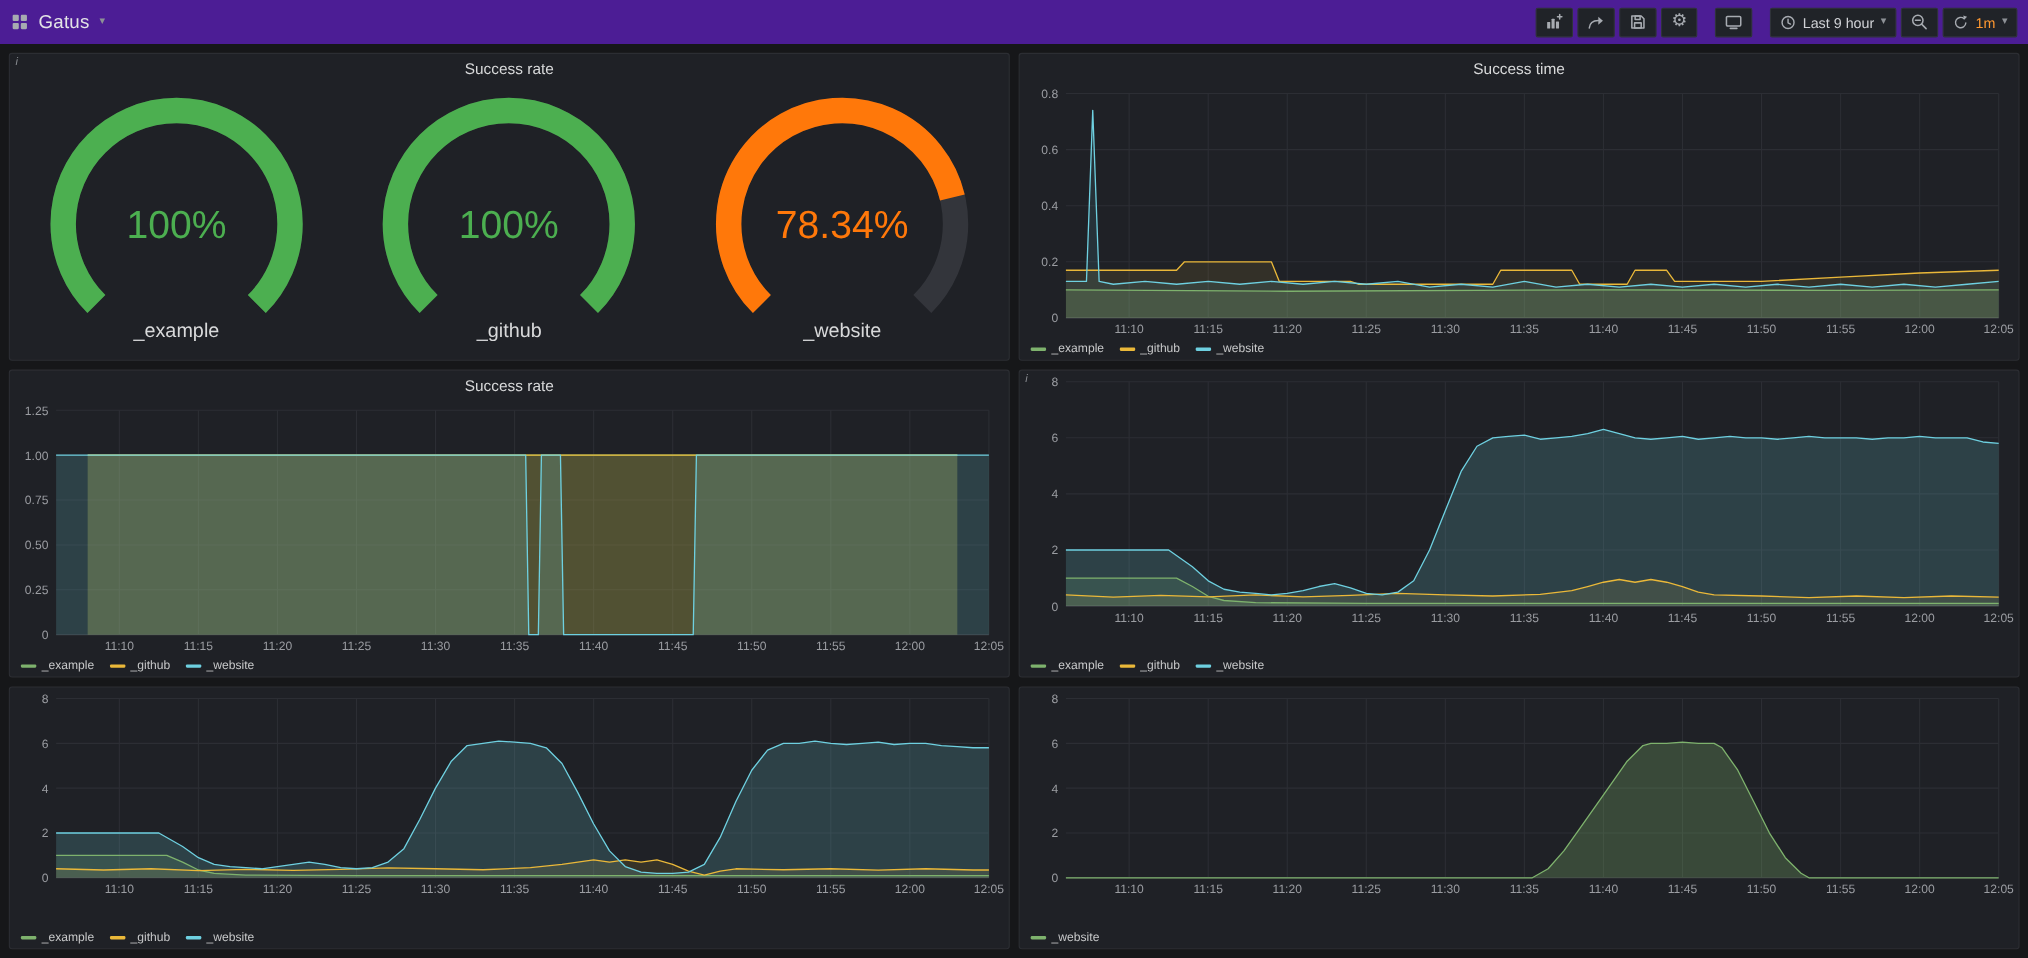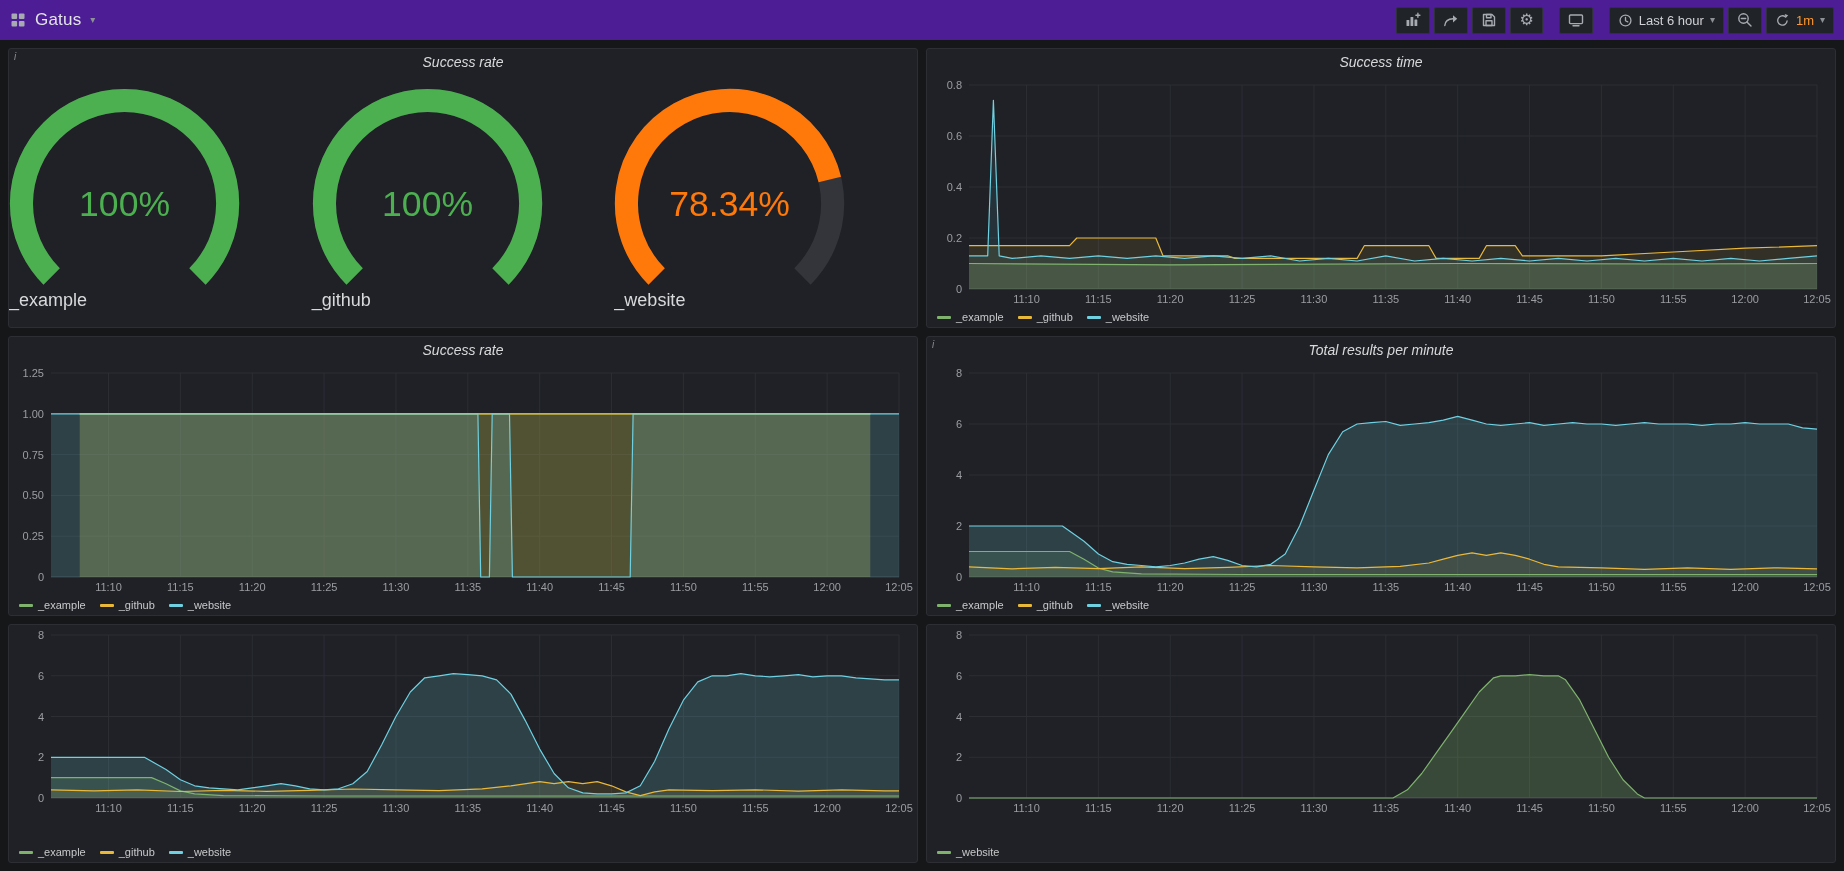--- a/index.html
+++ b/index.html
@@ -53,33 +53,33 @@
     overflow: hidden;
   }
   .panel-info {
     position: absolute; top: 0; left: 0;
     width: 15px; height: 15px;
     color: #8a8d92; font-size: 10px; font-style: italic;
     display: flex; align-items: flex-start; justify-content: flex-start;
     padding: 2px 0 0 5px; cursor: pointer; z-index: 2;
   }
   .panel-header { height: 26px; display: flex; align-items: center; justify-content: center; cursor: pointer; flex: none; }
-  .panel-title { color: #d8d9da; font-size: 14px; font-weight: 500; font-style: italic; }
+  .panel-title { color: #d8d9da; font-size: 14px; font-weight: 500; }
   .panel-body { flex: 1; position: relative; min-height: 0; }
   .chart-mount { position: absolute; left: 4px; right: 4px; top: 0; bottom: 20px; }
   .legend {
     position: absolute; left: 10px; bottom: 2px; height: 16px;
     display: flex; align-items: center; gap: 14px;
   }
   .legend-item { display: flex; align-items: center; gap: 5px; color: #c7c8c9; font-size: 11px; cursor: pointer; }
   .legend-swatch { width: 14px; height: 3px; border-radius: 1px; }
 
   
   .gauge-row { display: flex; height: 100%; }
-  .gauge-cell { flex: 1; display: flex; flex-direction: column; align-items: flex-start; justify-content: center; padding-bottom: 4px; }
+  .gauge-cell { flex: 1; display: flex; flex-direction: column; align-items: center; justify-content: center; padding-bottom: 4px; }
   .gauge-svg { height: 200px; }
   .gauge-label { color: #d8d9da; font-size: 18px; margin-top: 2px; }
 
   svg text { font-family: "Liberation Sans", sans-serif; }
 </style>
 </head>
 <body>
 
 <header class="navbar">
   <div class="nav-left">
@@ -130,21 +130,21 @@
       </svg>
     </button>
 
     <span class="nav-gap"></span>
 
     <button class="nav-btn">
       <svg width="15" height="15" viewBox="0 0 16 16">
         <circle cx="8" cy="8" r="5.8" class="icon-stroke"></circle>
         <path d="M8 4.8 V8.3 L10.4 9.5" class="icon-stroke"></path>
       </svg>
-      <span>Last 6 hour</span>
+      <span>Last 9 hour</span>
       <span class="caret">▾</span>
     </button>
     <button class="nav-btn">
       <svg width="16" height="16" viewBox="0 0 16 16">
         <circle cx="6.5" cy="6.5" r="4.7" class="icon-stroke"></circle>
         <path d="M9.9 9.9 L14 14" class="icon-stroke"></path>
         <path d="M4.3 6.5 H8.7" class="icon-stroke"></path>
       </svg>
     </button>
     <button class="nav-btn">
@@ -322,23 +322,20 @@
           <span class="legend-item">
             <span class="legend-swatch" style="background: rgb(110, 208, 224);"></span>
             <span>_website</span>
           </span>
         </div>
     </div>
   </section>
 
   <section class="panel">
     <div class="panel-info">i</div>
-    <header class="panel-header">
-      <span class="panel-title">Total results per minute</span>
-    </header>
     <div class="panel-body">
       <div class="chart-mount"><svg width="900" height="232">
             <line x1="95.49152542372882" y1="10" x2="95.49152542372882" y2="214" stroke="#2c2e34" stroke-width="1"></line>
             <text x="95.49152542372882" y="228" fill="#9b9da2" font-size="11" text-anchor="middle">11:10</text>
             <line x1="167.35593220338984" y1="10" x2="167.35593220338984" y2="214" stroke="#2c2e34" stroke-width="1"></line>
             <text x="167.35593220338984" y="228" fill="#9b9da2" font-size="11" text-anchor="middle">11:15</text>
             <line x1="239.22033898305085" y1="10" x2="239.22033898305085" y2="214" stroke="#2c2e34" stroke-width="1"></line>
             <text x="239.22033898305085" y="228" fill="#9b9da2" font-size="11" text-anchor="middle">11:20</text>
             <line x1="311.08474576271186" y1="10" x2="311.08474576271186" y2="214" stroke="#2c2e34" stroke-width="1"></line>
             <text x="311.08474576271186" y="228" fill="#9b9da2" font-size="11" text-anchor="middle">11:25</text>

